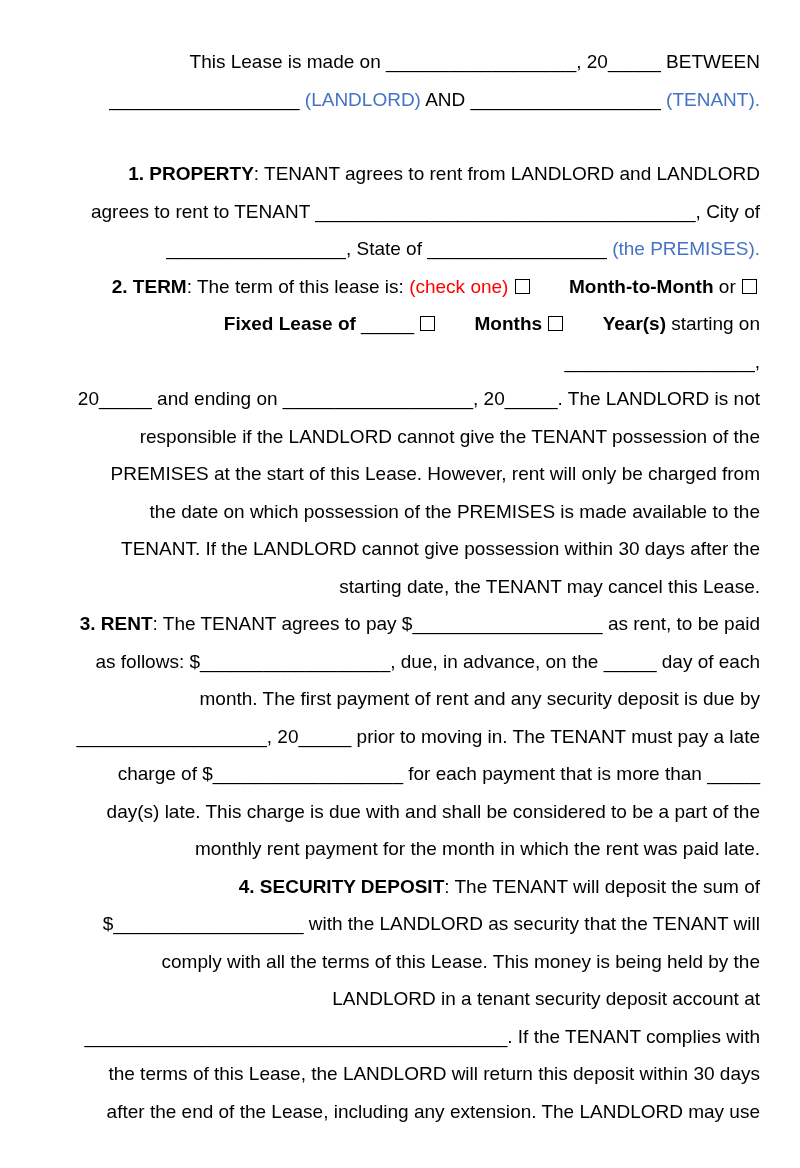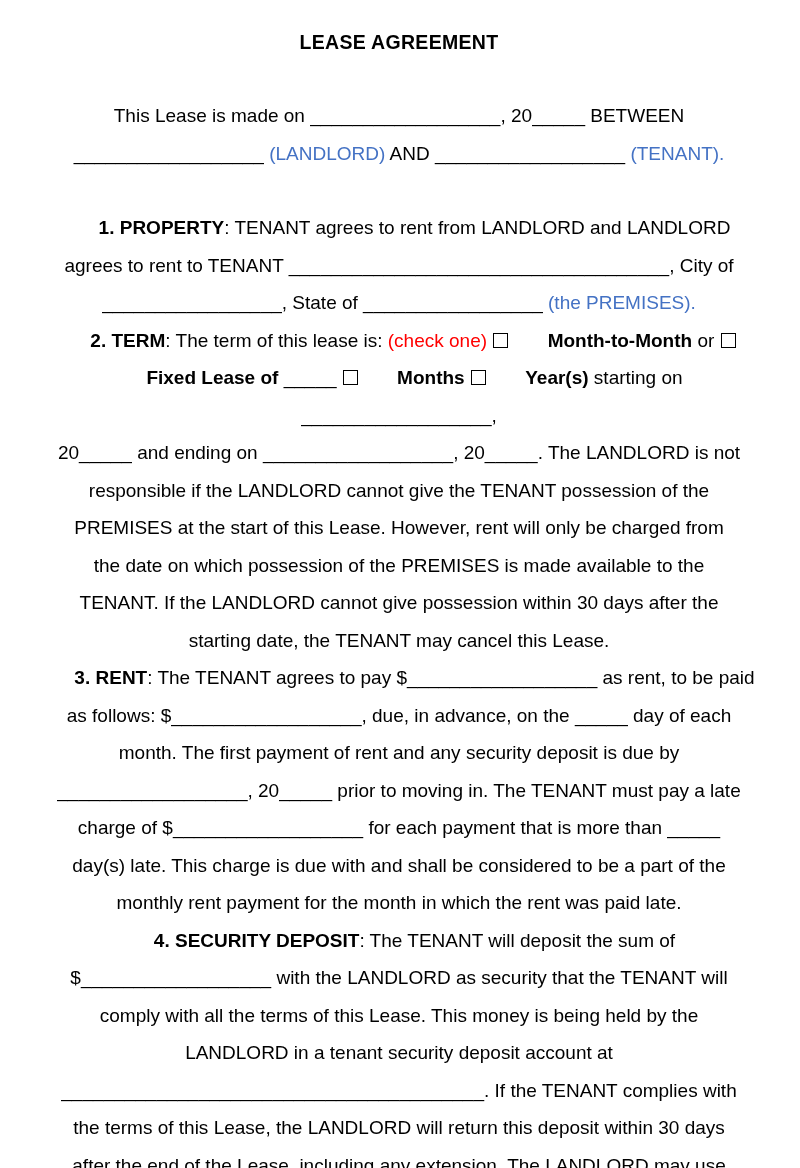--- a/index.html
+++ b/index.html
@@ -25,21 +25,21 @@
     font-size: 19.5px;
     font-weight: bold;
     text-align: center;
     margin: 30px 0 0 0;
     line-height: 24px;
     letter-spacing: 0.3px;
   }
   .document-body p.para {
     margin: 0;
     line-height: 37.5px;
-    text-align: center;
+    text-align: right;
   }
   .document-body p.para:first-child {
     margin-top: 43px;
     margin-bottom: 37px;
   }
   .plain { color: inherit; }
   .b { font-weight: bold; margin-left: 31px; }
   .blue { color: var(--accent-blue, #4472C4); }
   .redb { color: var(--accent-red, #FF0000); font-weight: normal; }
   .blank { color: inherit; letter-spacing: 0; white-space: nowrap; }
@@ -50,21 +50,20 @@
     border: 1.6px solid #000;
     background: #fff;
     vertical-align: -1px;
     margin: 0 3px 0 1px;
   }
 </style>
 </head>
 <body>
 
 <div class="page">
-  <h1 class="doc-title">LEASE AGREEMENT</h1>
   <div class="document-body">
       <p class="para"><span class="plain">This Lease is made on </span><span class="blank">__________________</span><span class="plain">, 20</span><span class="blank">_____</span><span class="plain"> BETWEEN</span><br><span class="blank">__________________</span><span class="plain"> </span><span class="blue">(LANDLORD)</span><span class="plain"> AND </span><span class="blank">__________________</span><span class="plain"> </span><span class="blue">(TENANT).</span></p>
       <p class="para"><span class="b">1. PROPERTY</span><span class="plain">: TENANT agrees to rent from LANDLORD and LANDLORD</span><br><span class="plain">agrees to rent to TENANT </span><span class="blank">____________________________________</span><span class="plain">, City of</span><br><span class="blank">_________________</span><span class="plain">, State of </span><span class="blank">_________________</span><span class="plain"> </span><span class="blue">(the PREMISES).</span></p>
       <p class="para"><span class="b">2. TERM</span><span class="plain">: The term of this lease is: </span><span class="redb">(check one)</span><span class="plain"> </span><span class="checkbox"></span><span class="plain"> </span><span class="b">Month-to-Month</span><span class="plain"> or </span><span class="checkbox"></span><br><span class="b">Fixed Lease of</span><span class="plain"> </span><span class="blank">_____</span><span class="plain"> </span><span class="checkbox"></span><span class="plain"> </span><span class="b">Months</span><span class="plain"> </span><span class="checkbox"></span><span class="plain"> </span><span class="b">Year(s)</span><span class="plain"> starting on </span><span class="blank">__________________</span><span class="plain">,</span><br><span class="plain">20</span><span class="blank">_____</span><span class="plain"> and ending on </span><span class="blank">__________________</span><span class="plain">, 20</span><span class="blank">_____</span><span class="plain">. The LANDLORD is not</span><br><span class="plain">responsible if the LANDLORD cannot give the TENANT possession of the</span><br><span class="plain">PREMISES at the start of this Lease. However, rent will only be charged from</span><br><span class="plain">the date on which possession of the PREMISES is made available to the</span><br><span class="plain">TENANT. If the LANDLORD cannot give possession within 30 days after the</span><br><span class="plain">starting date, the TENANT may cancel this Lease.</span></p>
       <p class="para"><span class="b">3. RENT</span><span class="plain">: The TENANT agrees to pay $</span><span class="blank">__________________</span><span class="plain"> as rent, to be paid</span><br><span class="plain">as follows: $</span><span class="blank">__________________</span><span class="plain">, due, in advance, on the </span><span class="blank">_____</span><span class="plain"> day of each</span><br><span class="plain">month. The first payment of rent and any security deposit is due by</span><br><span class="blank">__________________</span><span class="plain">, 20</span><span class="blank">_____</span><span class="plain"> prior to moving in. The TENANT must pay a late</span><br><span class="plain">charge of $</span><span class="blank">__________________</span><span class="plain"> for each payment that is more than </span><span class="blank">_____</span><br><span class="plain">day(s) late. This charge is due with and shall be considered to be a part of the</span><br><span class="plain">monthly rent payment for the month in which the rent was paid late.</span></p>
       <p class="para"><span class="b">4. SECURITY DEPOSIT</span><span class="plain">: The TENANT will deposit the sum of</span><br><span class="plain">$</span><span class="blank">__________________</span><span class="plain"> with the LANDLORD as security that the TENANT will</span><br><span class="plain">comply with all the terms of this Lease. This money is being held by the</span><br><span class="plain">LANDLORD in a tenant security deposit account at</span><br><span class="blank">________________________________________</span><span class="plain">. If the TENANT complies with</span><br><span class="plain">the terms of this Lease, the LANDLORD will return this deposit within 30 days</span><br><span class="plain">after the end of the Lease, including any extension. The LANDLORD may use</span></p>
     </div>
 </div>
 
 </body></html>

